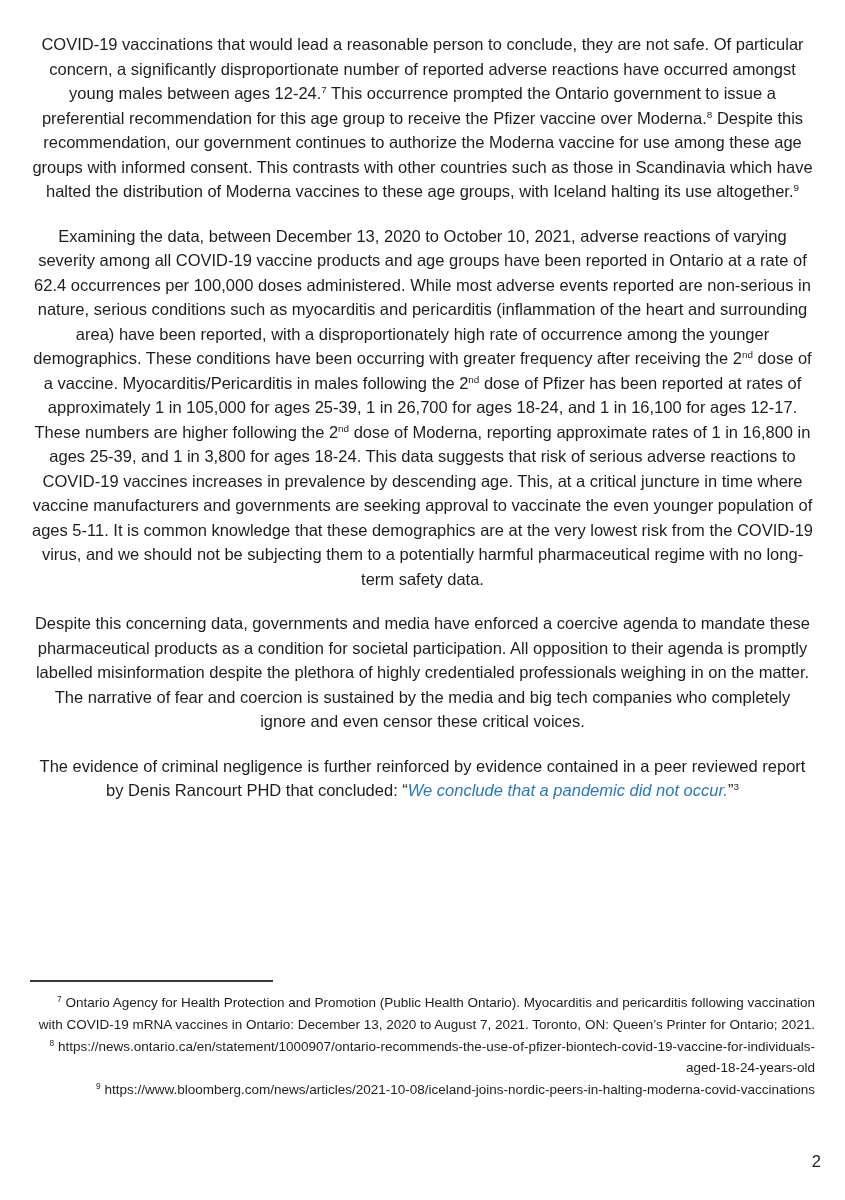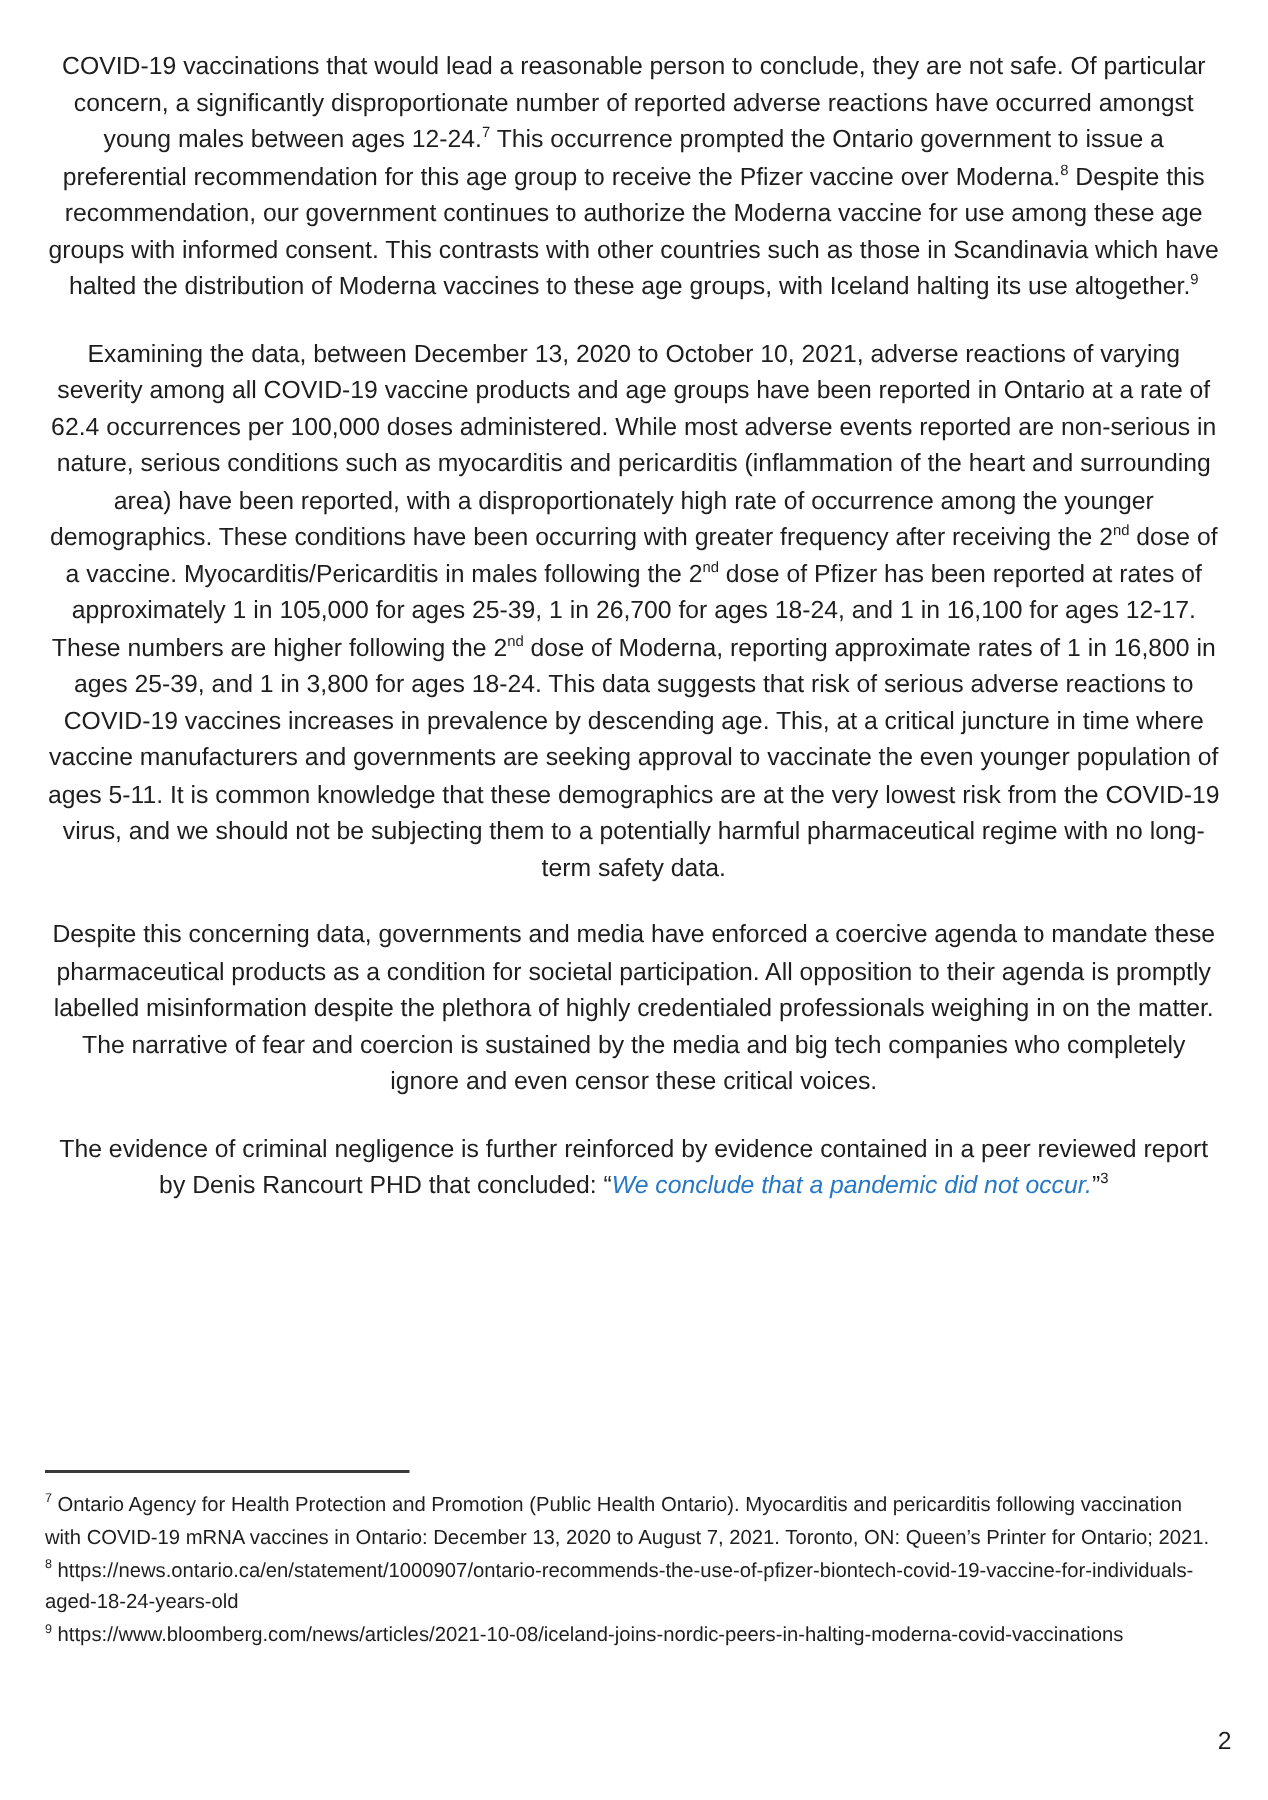--- a/index.html
+++ b/index.html
@@ -47,20 +47,21 @@
   }
   .footnote-sep {
     border: none;
     border-top: 2px solid #3a3a3a;
     width: 243px;
     margin: 8px 0 10px 0;
   }
   .footnotes {
     font-size: 13.5px;
     line-height: 21.8px;
+    text-align: right;
   }
   .footnotes sup.fn-marker {
     font-size: 0.62em;
   }
   .page-number {
     position: absolute;
     right: 24px;
     top: 1149px;
     font-size: 16.5px;
     line-height: 24.5px;

